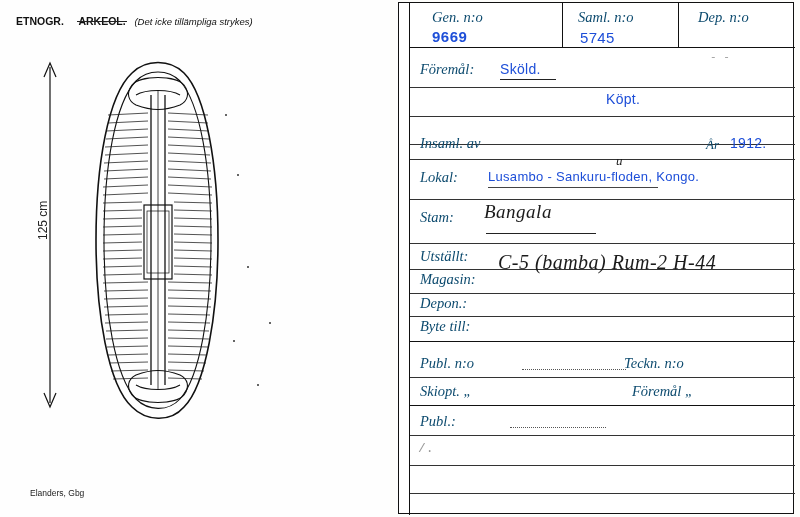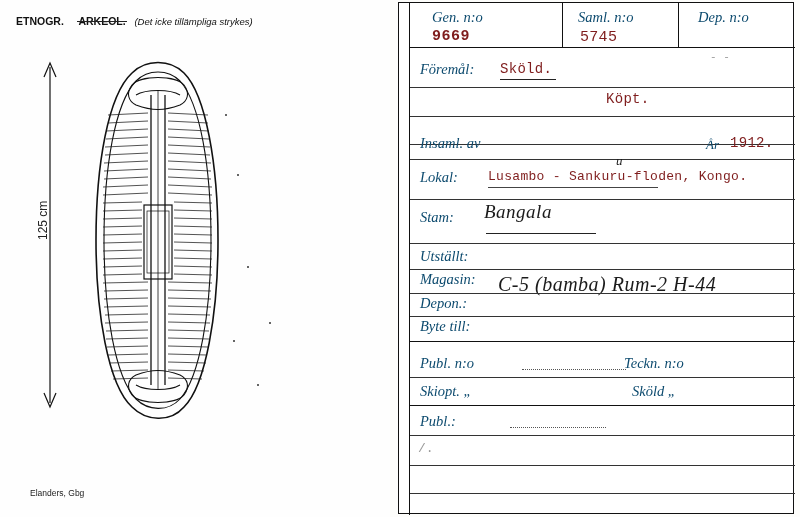--- a/index.html
+++ b/index.html
@@ -122,23 +122,23 @@
   .lbl {
     position: absolute;
     font-style: italic;
     font-size: 14.5px;
     font-family: "Liberation Serif", serif;
     color: #0c4a6e;
     white-space: nowrap;
   }
   .typed {
     position: absolute;
-    font-family: Liberation Mono, monospace;
+    font-family: Liberation Sans, sans-serif;
     font-size: 13px;
-    color: #7f1d1d;
+    color: #1d4ed8;
     white-space: nowrap;
     letter-spacing: 0.3px;
   }
   .typed.big {
     font-size: 15px;
     font-weight: bold;
     letter-spacing: 0.5px;
   }
   .hand {
     position: absolute;
@@ -347,38 +347,38 @@
       <div class="lbl" style="left:10px; top:206px;">Stam:</div>
       <div class="hand" style="left:74px; top:198px;">Bangala</div>
       <div class="underline-hand" style="left:76px; top:230px; width:110px;"></div>
       <div class="hline thin" style="top:240px;"></div>
 
       <div class="lbl" style="left:10px; top:245px;">Utställt:</div>
       <div class="typed" style="left:90px; top:247px;"></div>
       <div class="hline thin" style="top:266px;"></div>
 
       <div class="lbl" style="left:10px; top:268px;">Magasin:</div>
-      <div class="hand" style="left:88px; top:270px; font-size:20px;text-align:right;">C-5 (bamba) Rum-2 H-44</div>
+      <div class="hand" style="left:88px; top:248px; font-size:20px;text-align:right;">C-5 (bamba) Rum-2 H-44</div>
       <div class="hline thin" style="top:290px;"></div>
 
       <div class="lbl" style="left:10px; top:292px;">Depon.:</div>
       <div class="typed" style="left:90px; top:294px;"></div>
       <div class="hline thin" style="top:313px;"></div>
 
       <div class="lbl" style="left:10px; top:315px;">Byte till:</div>
       <div class="typed" style="left:96px; top:317px;"></div>
       <div class="hline" style="top:338px;"></div>
 
       <div class="lbl" style="left:10px; top:352px;">Publ. n:o</div>
       <div class="lbl" style="left:214px; top:352px;">Teckn.  n:o</div>
       <div class="dot-line" style="left:112px; top:366px; width:104px;"></div>
       <div class="hline thin" style="top:374px;"></div>
 
       <div class="lbl" style="left:10px; top:380px;">Skiopt.   „</div>
-      <div class="lbl" style="left:222px; top:380px;">Sköld   „</div>
+      <div class="lbl" style="left:222px; top:380px;">Föremål   „</div>
       <div class="hline" style="top:402px;"></div>
 
       <div class="lbl" style="left:10px; top:410px;">Publ.:</div>
       <div class="dot-line" style="left:100px; top:424px; width:96px;"></div>
       <div class="hline thin" style="top:432px;"></div>
 
       <div class="faint" style="left:8px; top:438px; font-size:13px;">/.</div>
       <div class="hline thin" style="top:462px;"></div>
       <div class="hline thin" style="top:490px;"></div>
 

